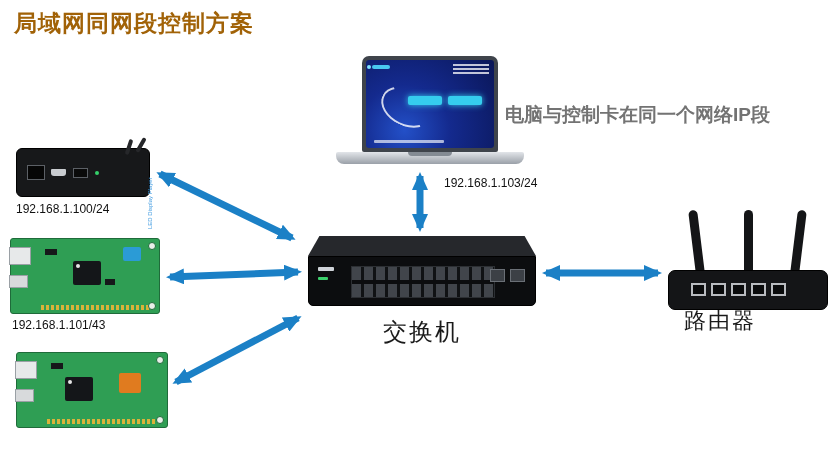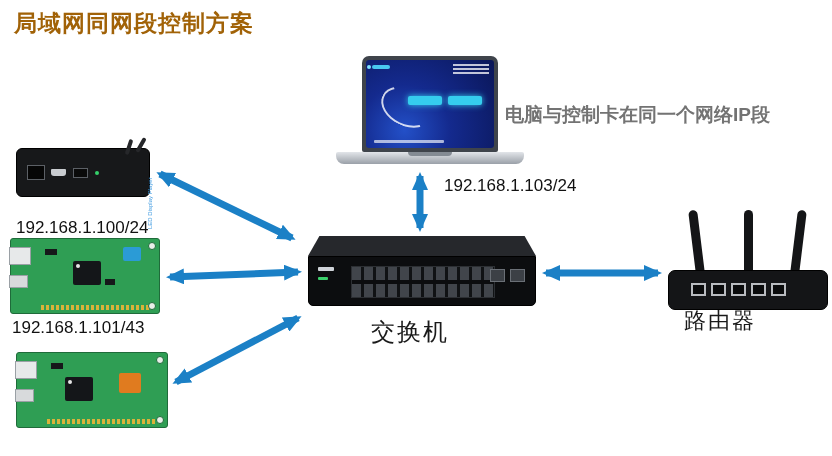--- a/index.html
+++ b/index.html
@@ -6,21 +6,21 @@
   .canvas{
     position:relative;width:832px;height:456px;overflow:hidden;background:#ffffff;
     font-family:"Liberation Sans","DejaVu Sans",sans-serif;color:#111;
   }
   .title{
     position:absolute;left:14px;top:8px;font-size:23px;font-weight:bold;color:#a16207;letter-spacing:1px;
   }
   .annotation{
     position:absolute;left:505px;top:102px;font-size:19px;font-weight:600;color:#737373;
   }
-  .ip-label{position:absolute;font-size:17px;color:#111;white-space:nowrap;}
+  .ip-label{position:absolute;font-size:12px;color:#111;white-space:nowrap;}
   .node-label{position:absolute;font-size:24px;color:#1a1a1a;text-align:center;letter-spacing:2px;}
 
   
   svg.arrows{position:absolute;left:0;top:0;width:832px;height:456px;pointer-events:none;}
 
   
   .laptop{position:absolute;left:336px;top:56px;width:188px;height:112px;}
   .lap-screen{
     position:absolute;left:26px;top:0;width:136px;height:96px;
     background:#3f444b;border-radius:7px 7px 2px 2px;padding:4px;box-sizing:border-box;
@@ -97,25 +97,25 @@
   .router{position:absolute;left:668px;top:210px;width:160px;height:100px;}
   .r-ant{position:absolute;width:9px;height:64px;background:#141517;border-radius:5px 5px 2px 2px;top:0;}
   .r-ant.a1{left:24px;transform:rotate(-7deg);}
   .r-ant.a2{left:76px;}
   .r-ant.a3{left:126px;transform:rotate(7deg);}
   .r-body{position:absolute;left:0;top:60px;width:160px;height:40px;background:#141517;border-radius:7px;border:1px solid #000;box-sizing:border-box;}
   .r-ports{position:absolute;left:22px;top:12px;display:flex;gap:5px;}
   .r-ports i{display:block;width:15px;height:13px;background:#0a0b0c;border:2px solid #b9bcc0;box-sizing:border-box;}
 
   .lbl-103{left:444px;top:176px;}
-  .lbl-100{left:16px;top:218px;}
+  .lbl-100{left:16px;top:202px;}
   .lbl-101{left:12px;top:318px;}
   .lbl-102{left:18px;top:430px;}
   .lbl-router-ip{left:686px;top:340px;}
-  .lbl-switch{left:296px;top:316px;width:228px;}
+  .lbl-switch{left:308px;top:316px;width:228px;}
   .lbl-router{left:640px;top:306px;width:160px;font-size:22px;}
 </style>
 </head>
 <body>
 
 <div class="canvas">
 
   <div class="title">局域网同网段控制方案</div>
 
   <svg class="arrows" viewBox="0 0 832 456">

